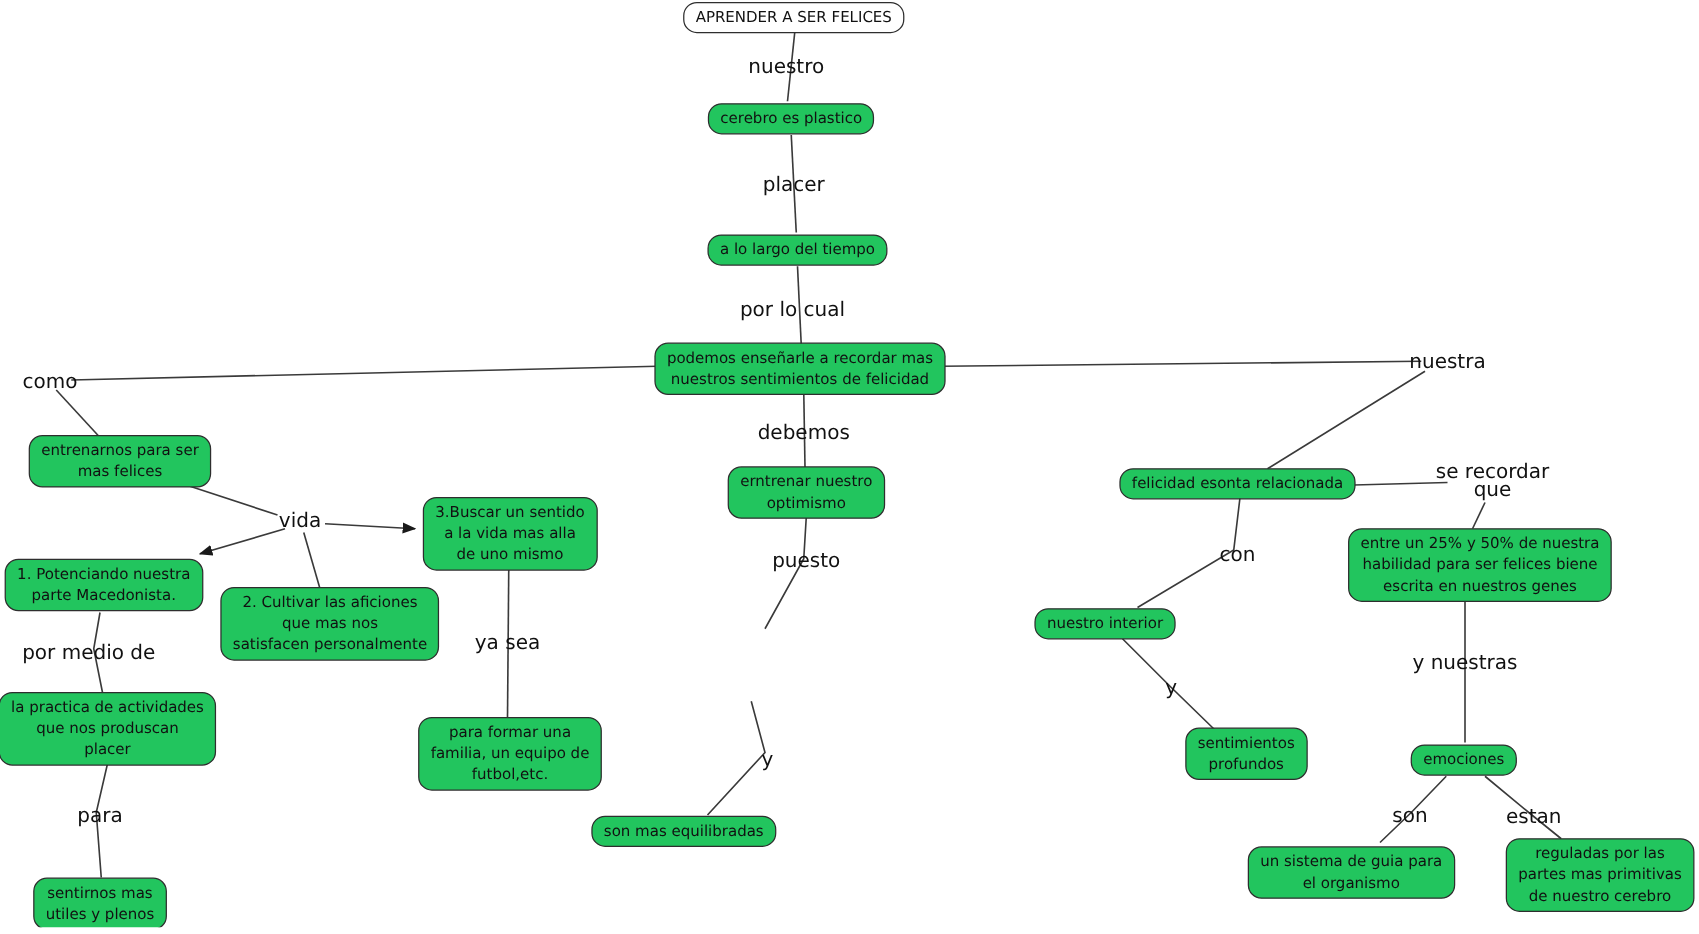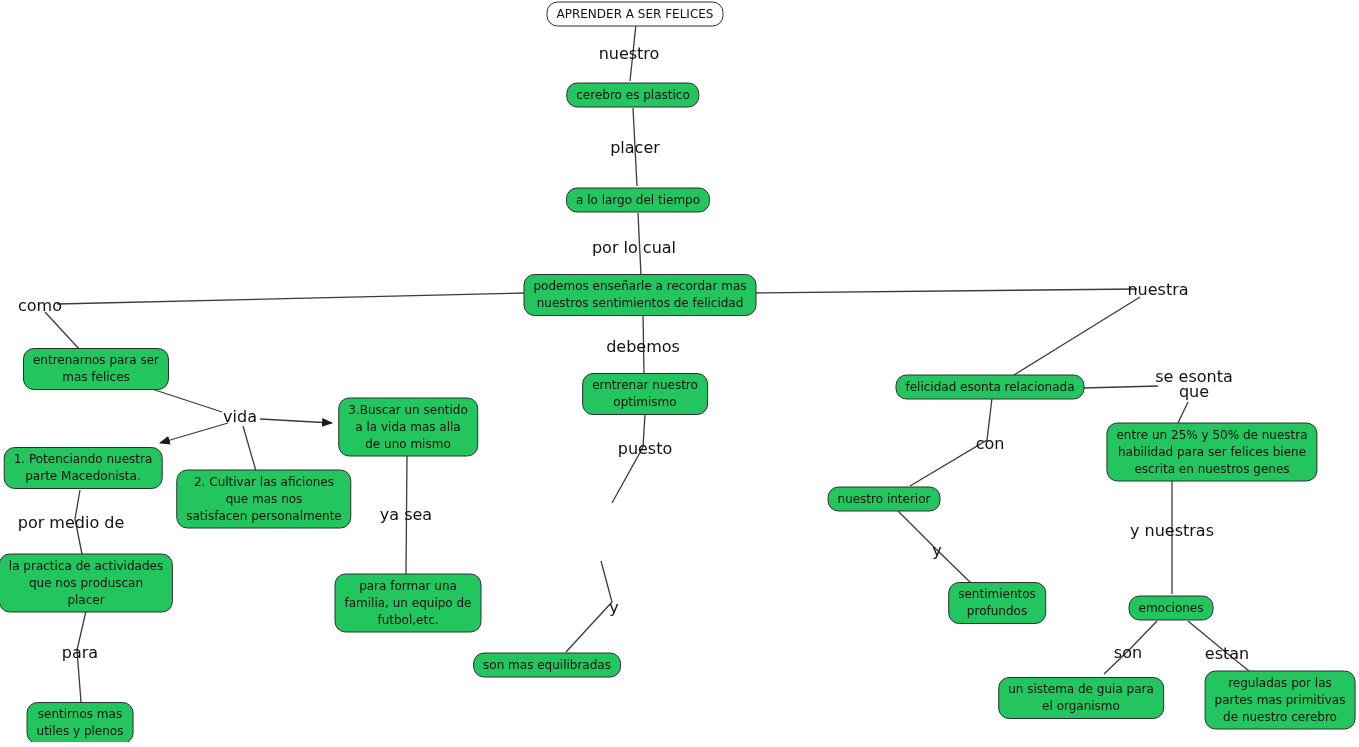--- a/index.html
+++ b/index.html
@@ -99,21 +99,21 @@
   <div class="node" style="left:408px;top:603px">para formar una
 familia, un equipo de
 futbol,etc.</div>
   <div class="node" style="left:645px;top:394px">erntrenar nuestro
 optimismo</div>
   <div class="node" style="left:547px;top:665px">son mas equilibradas</div>
   <div class="node" style="left:990px;top:387px">felicidad esonta relacionada</div>
   <div class="node" style="left:884px;top:499px">nuestro interior</div>
   <div class="node" style="left:997px;top:603px">sentimientos
 profundos</div>
-  <div class="node" style="left:1212px;top:452px">entre un 25% y 50% de nuestra
+  <div class="node" style="left:1184px;top:452px">entre un 25% y 50% de nuestra
 habilidad para ser felices biene
 escrita en nuestros genes</div>
   <div class="node" style="left:1171px;top:608px">emociones</div>
   <div class="node" style="left:1081px;top:698px">un sistema de guia para
 el organismo</div>
   <div class="node" style="left:1280px;top:700px">reguladas por las
 partes mas primitivas
 de nuestro cerebro</div>
 
   <div class="lbl" style="left:629px;top:53px">nuestro</div>
@@ -121,21 +121,21 @@
   <div class="lbl" style="left:634px;top:247px">por lo cual</div>
   <div class="lbl" style="left:40px;top:305px">como</div>
   <div class="lbl" style="left:240px;top:416px">vida</div>
   <div class="lbl" style="left:71px;top:522px">por medio de</div>
   <div class="lbl" style="left:80px;top:652px">para</div>
   <div class="lbl" style="left:406px;top:514px">ya sea</div>
   <div class="lbl" style="left:643px;top:346px">debemos</div>
   <div class="lbl" style="left:645px;top:448px">puesto</div>
   <div class="lbl" style="left:614px;top:607px">y</div>
   <div class="lbl" style="left:1158px;top:289px">nuestra</div>
-  <div class="lbl" style="left:1194px;top:384px">se esonta
+  <div class="lbl" style="left:1194px;top:384px">se recordar
 que</div>
   <div class="lbl" style="left:990px;top:443px">con</div>
   <div class="lbl" style="left:937px;top:550px">y</div>
   <div class="lbl" style="left:1172px;top:530px">y nuestras</div>
   <div class="lbl" style="left:1128px;top:652px">son</div>
   <div class="lbl" style="left:1227px;top:653px">estan</div>
 
 </div>
 
 </body></html>

